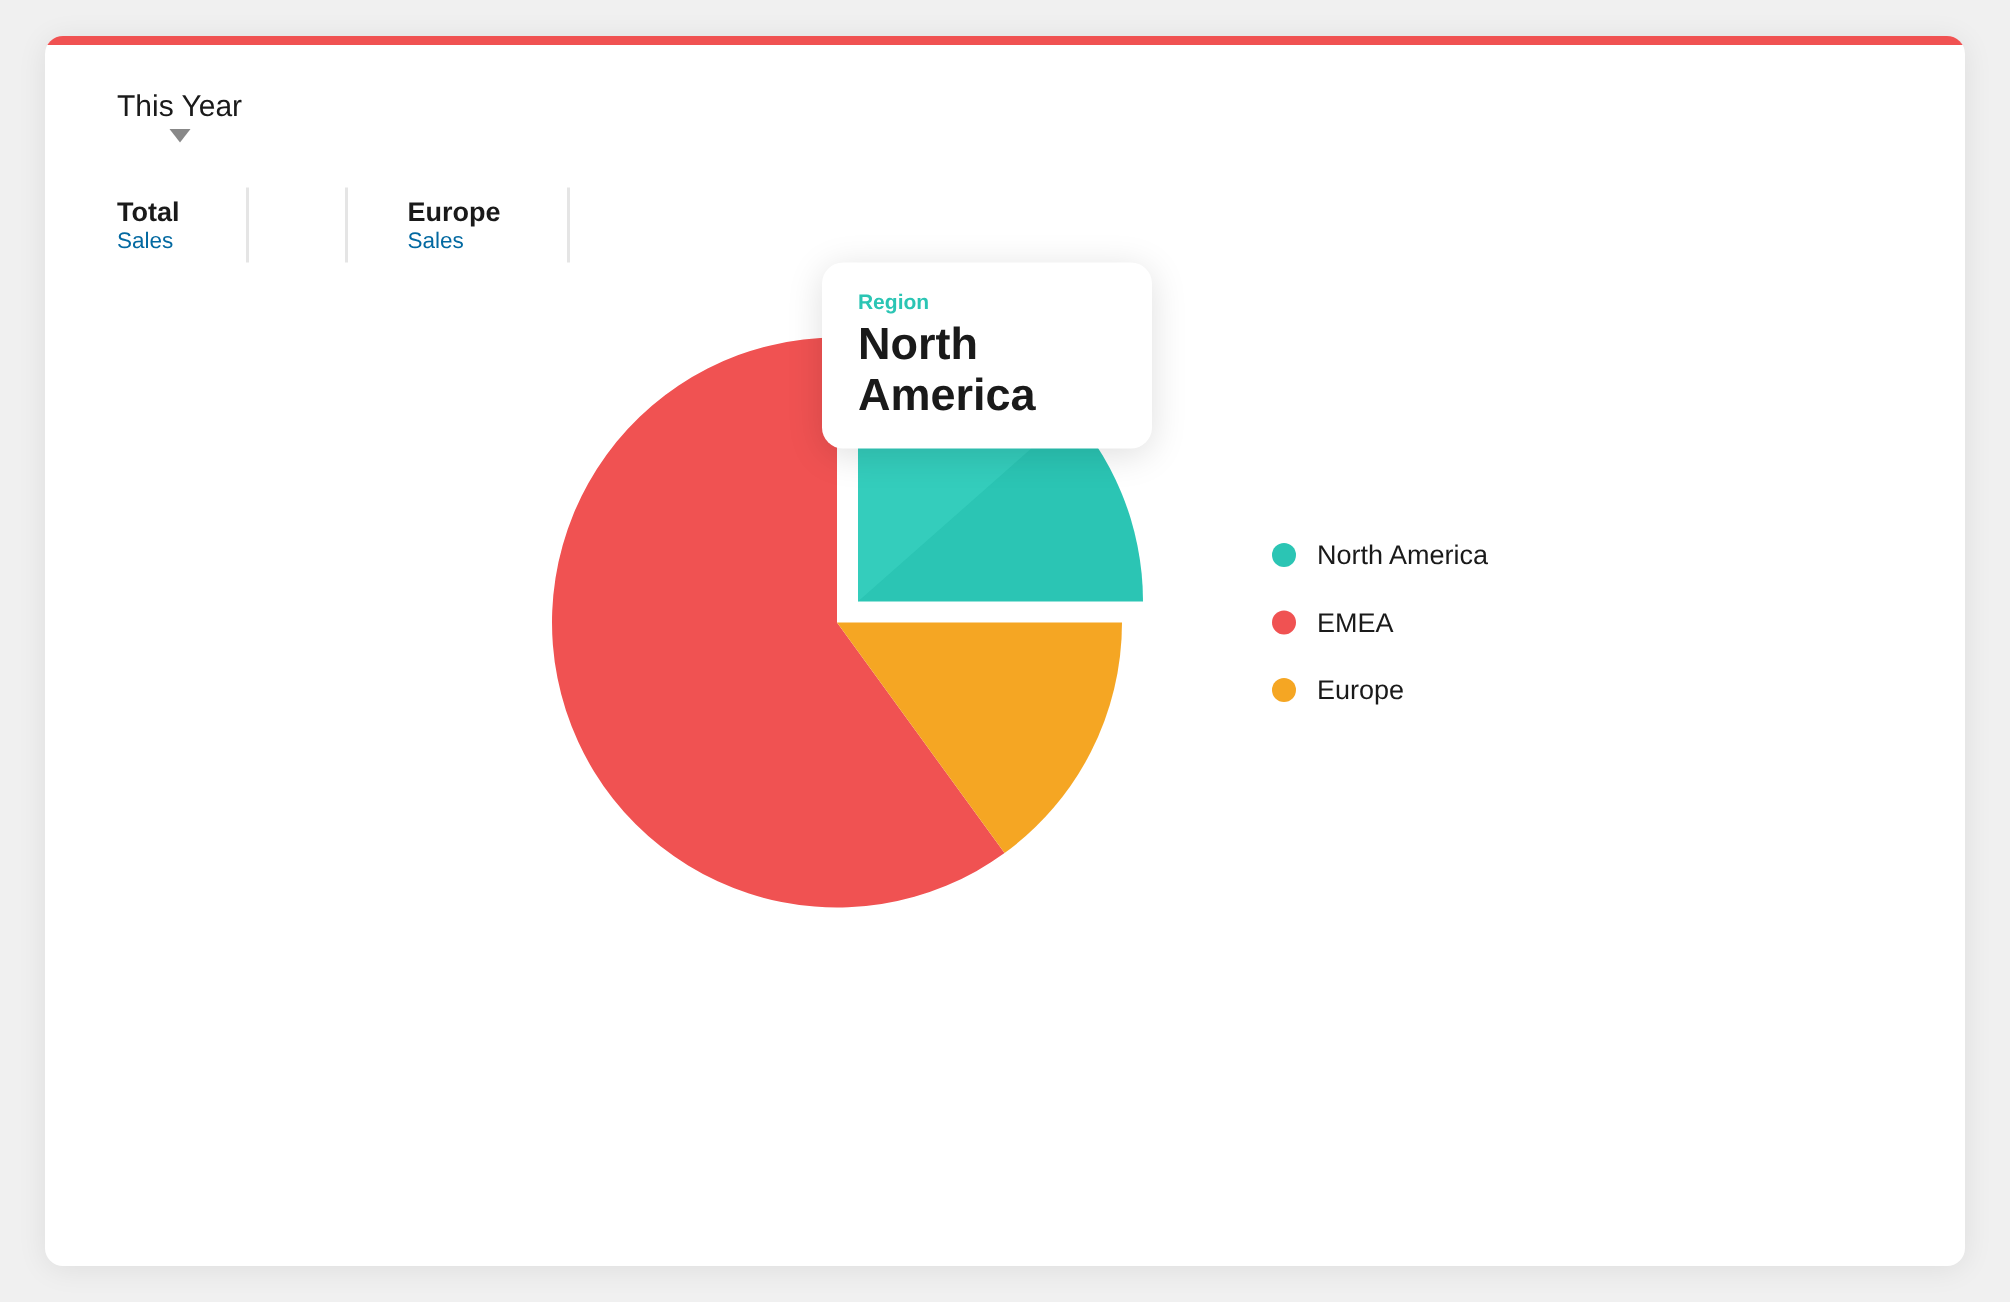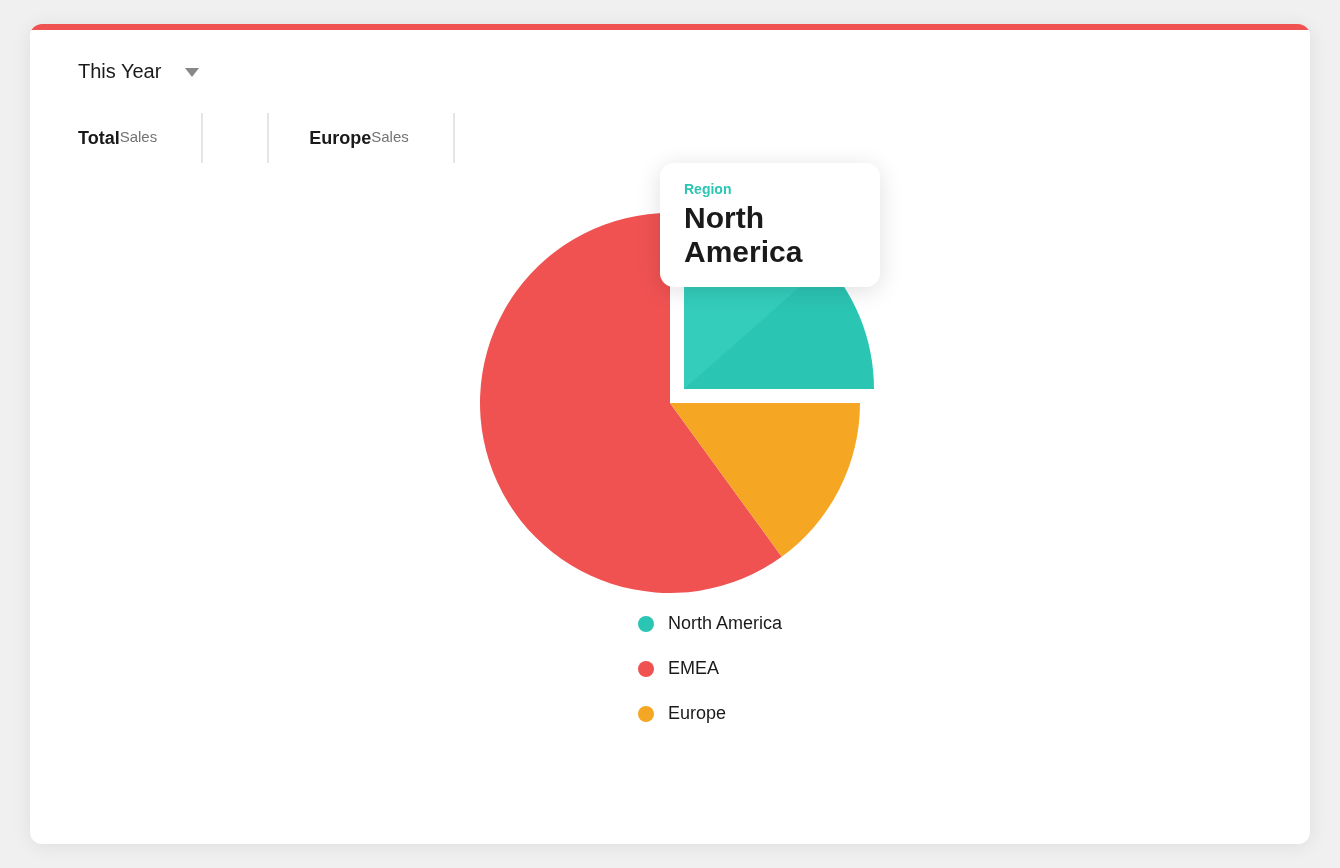--- a/index.html
+++ b/index.html
@@ -34,25 +34,26 @@
       padding: 36px 48px 20px 48px;
     }
     .title {
       font-size: 26px;
       font-weight: 700;
       color: #1a1a1a;
     }
     .year-selector {
       display: flex;
       align-items: center;
-      gap: 24px;
+      gap: 1px;
       font-size: 20px;
       font-weight: 500;
       color: #1a1a1a;
       cursor: pointer;
+      flex-direction: column;
     }
     .chevron-down {
       width: 0; height: 0;
       border-left: 7px solid transparent;
       border-right: 7px solid transparent;
       border-top: 9px solid #888;
       margin-top: 2px;
     }
     .stats {
       display: flex;
@@ -60,30 +61,30 @@
       padding: 10px 48px 20px 48px;
       gap: 0;
     }
     .stat-block {
       display: flex;
       align-items: center;
       gap: 20px;
     }
     .stat-labels {
       display: flex;
-      flex-direction: row;
+      flex-direction: column;
     }
     .stat-main-label {
       font-size: 18px;
       font-weight: 700;
       color: #1a1a1a;
     }
     .stat-sub-label {
       font-size: 15px;
-      color: #737373;
+      color: #0369a1;
       font-weight: 400;
     }
     .stat-divider {
       width: 2px;
       height: 50px;
       background: #e5e5e5;
       margin: 0 24px;
     }
     .stat-value {
       font-size: 38px;
@@ -96,21 +97,20 @@
       background: #e5e5e5;
       margin: 0 40px;
     }
     .chart-area {
       display: flex;
       align-items: center;
       justify-content: center;
       padding: 0 48px;
       position: relative;
       margin-top: 10px;
-      flex-direction: column;
     }
     .pie-container {
       position: relative;
       width: 420px;
       height: 420px;
       flex-shrink: 0;
     }
     .pie-container svg {
       width: 100%;
       height: 100%;

